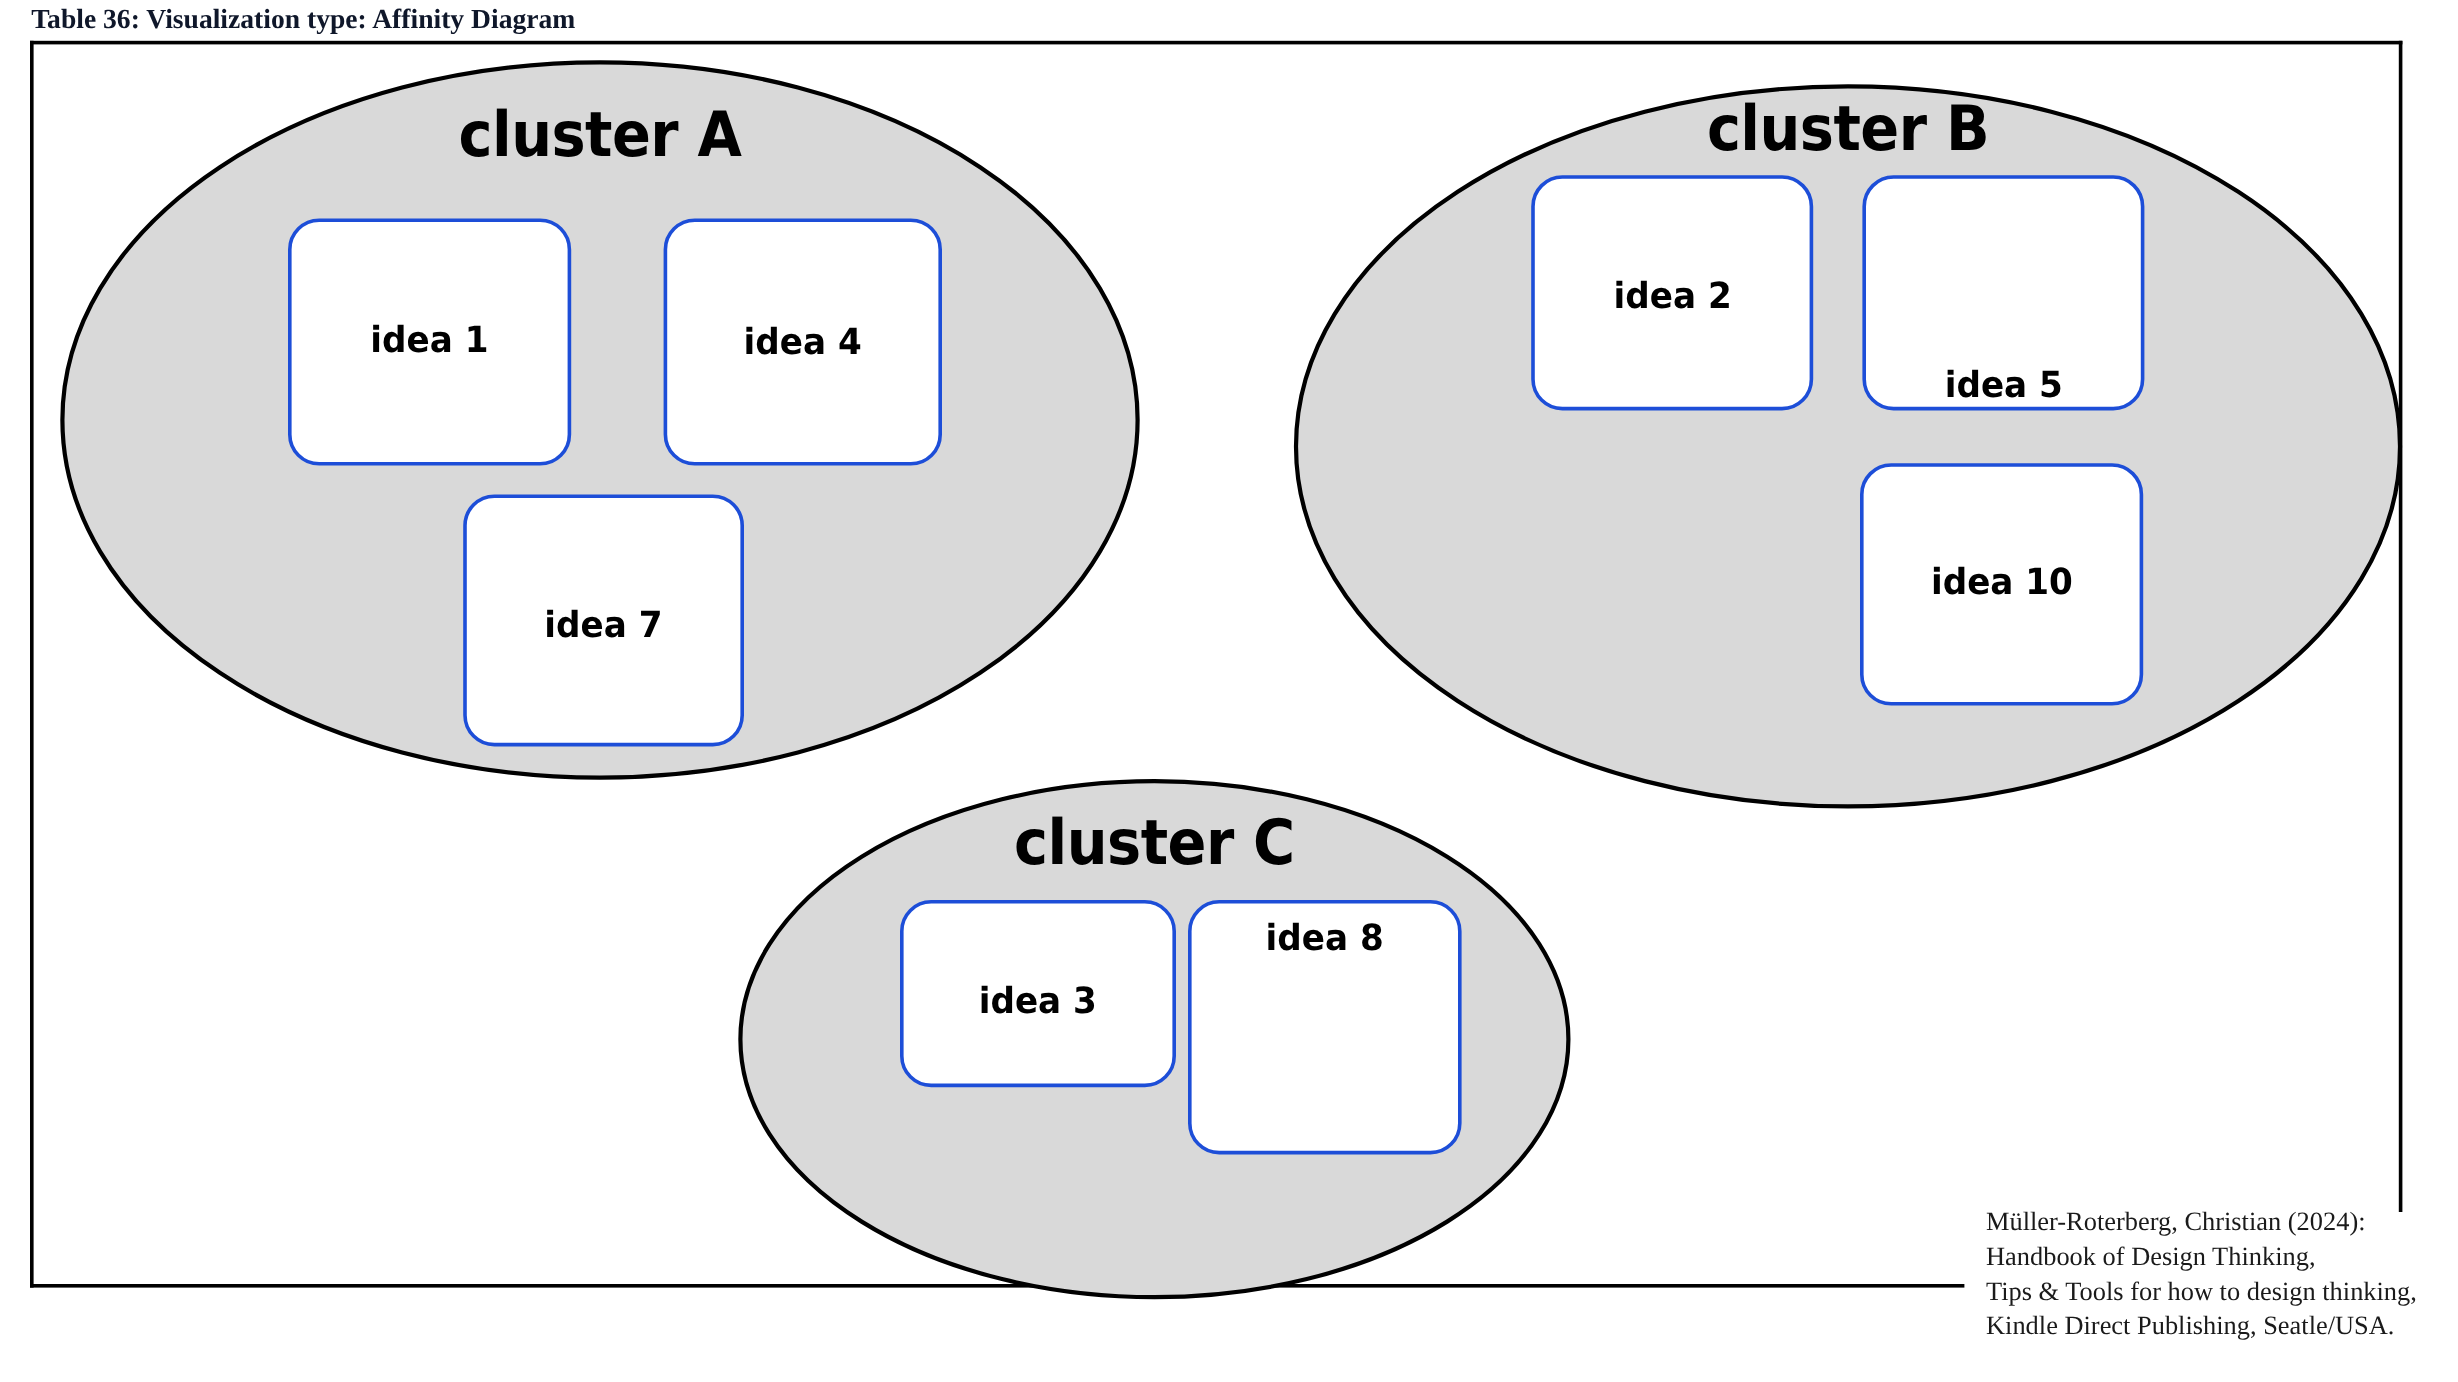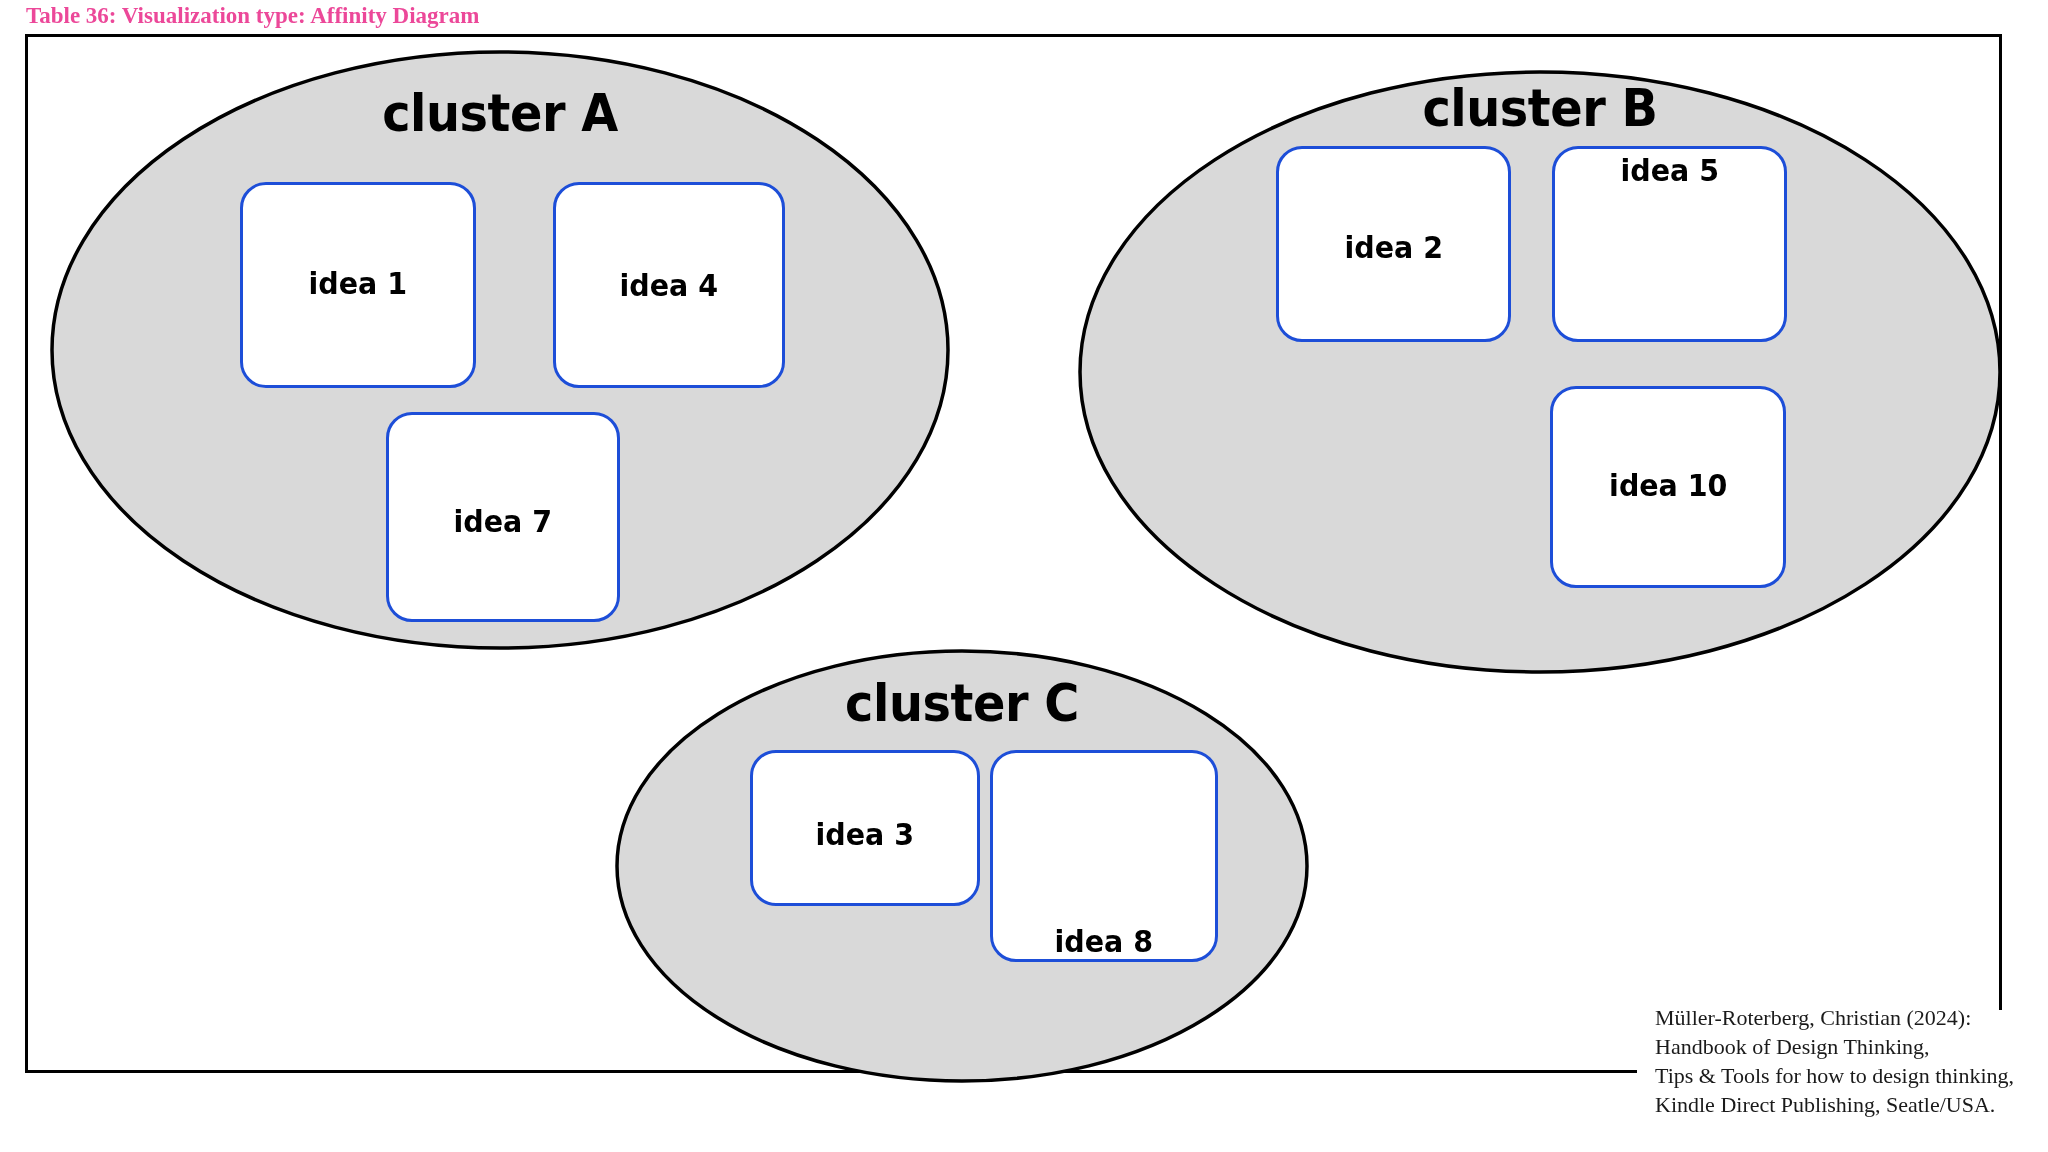--- a/index.html
+++ b/index.html
@@ -18,21 +18,21 @@
 
   
   #caption {
     position: absolute;
     left: 26px;
     top: 2px;
     font-family: "Liberation Serif", serif;
     font-weight: bold;
     font-size: 23px;
     line-height: 28px;
-    color: #ec4899;
+    color: #0f172a;
     white-space: nowrap;
   }
 
   
   #frame-box {
     position: absolute;
     left: 25px;
     top: 34px;
     width: 1977px;
     height: 1039px;
@@ -147,36 +147,36 @@
   <div class="idea-card" style="left:386px; top:412px; width:234px; height:210px; align-items:center;">
     <span class="idea-label" style="margin-top:8px;">idea 7</span>
   </div>
 
   <div class="cluster-title" style="left:1340px; top:78px; width:400px;">cluster B</div>
 
   <div class="idea-card" style="left:1276px; top:146px; width:235px; height:196px; align-items:center;">
     <span class="idea-label" style="margin-top:6px;">idea 2</span>
   </div>
 
-  <div class="idea-card" style="left:1552px; top:146px; width:235px; height:196px; align-items:flex-start;">
+  <div class="idea-card" style="left:1552px; top:146px; width:235px; height:196px; align-items:flex-end;">
     <span class="idea-label" style="margin-top:4px;">idea 5</span>
   </div>
 
 
   <div class="idea-card" style="left:1550px; top:386px; width:236px; height:202px; align-items:center;">
     <span class="idea-label" style="margin-top:-4px;">idea 10</span>
   </div>
 
   <div class="cluster-title" style="left:762px; top:673px; width:400px;">cluster C</div>
 
   <div class="idea-card" style="left:750px; top:750px; width:230px; height:156px; align-items:center;">
     <span class="idea-label" style="margin-top:12px;">idea 3</span>
   </div>
 
-  <div class="idea-card" style="left:990px; top:750px; width:228px; height:212px; align-items:flex-end;">
+  <div class="idea-card" style="left:990px; top:750px; width:228px; height:212px; align-items:flex-start;">
     <span class="idea-label" style="margin-top:12px;">idea 8</span>
   </div>
 
 </div>
 
 <div id="attribution">
   <div>Müller-Roterberg, Christian (2024):</div>
   <div>Handbook of Design Thinking,</div>
   <div>Tips &amp; Tools for how to design thinking,</div>
   <div>Kindle Direct Publishing, Seatle/USA.</div>

